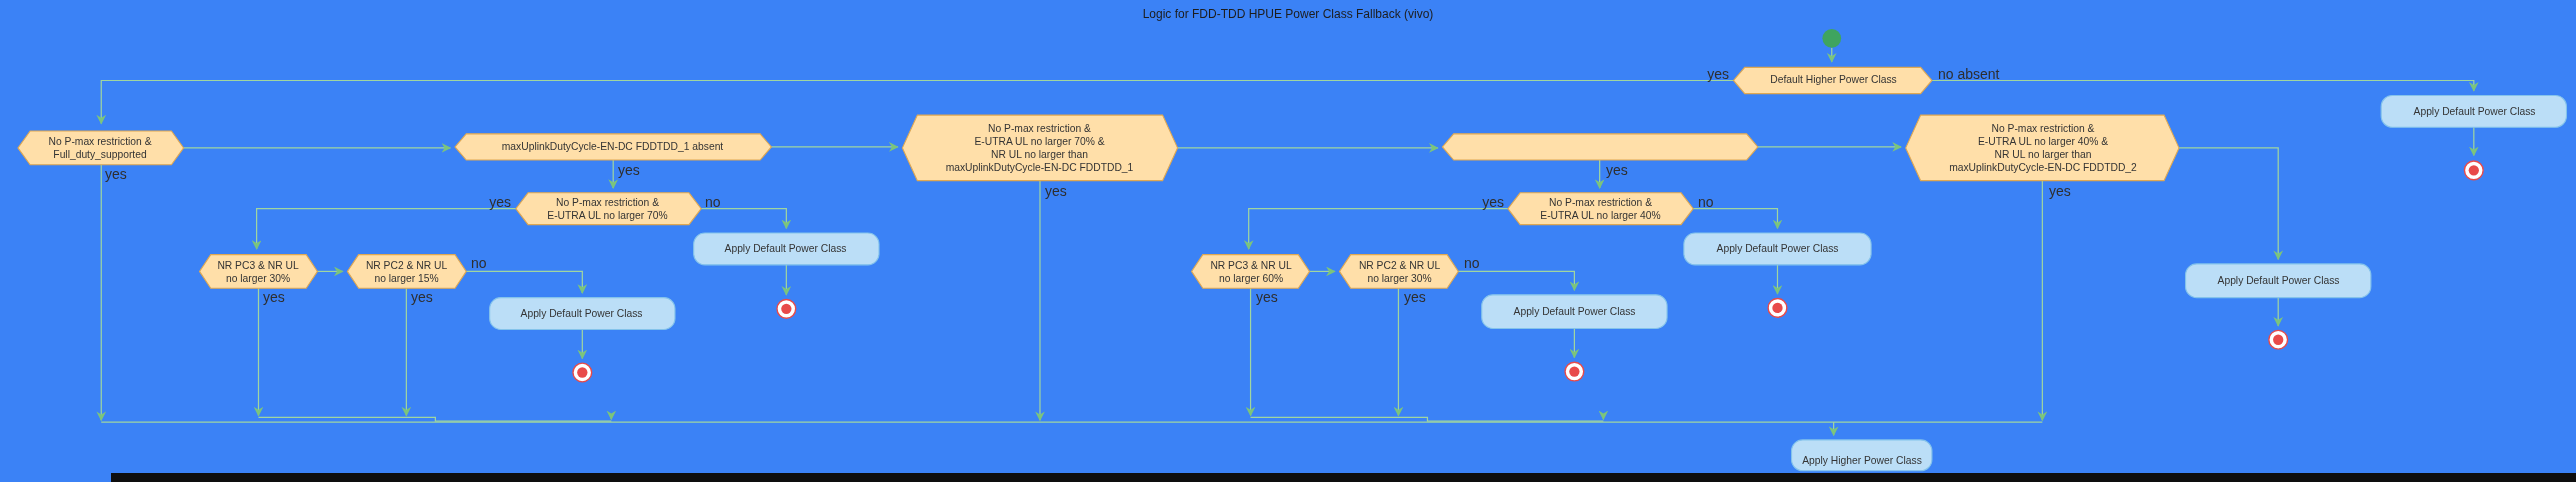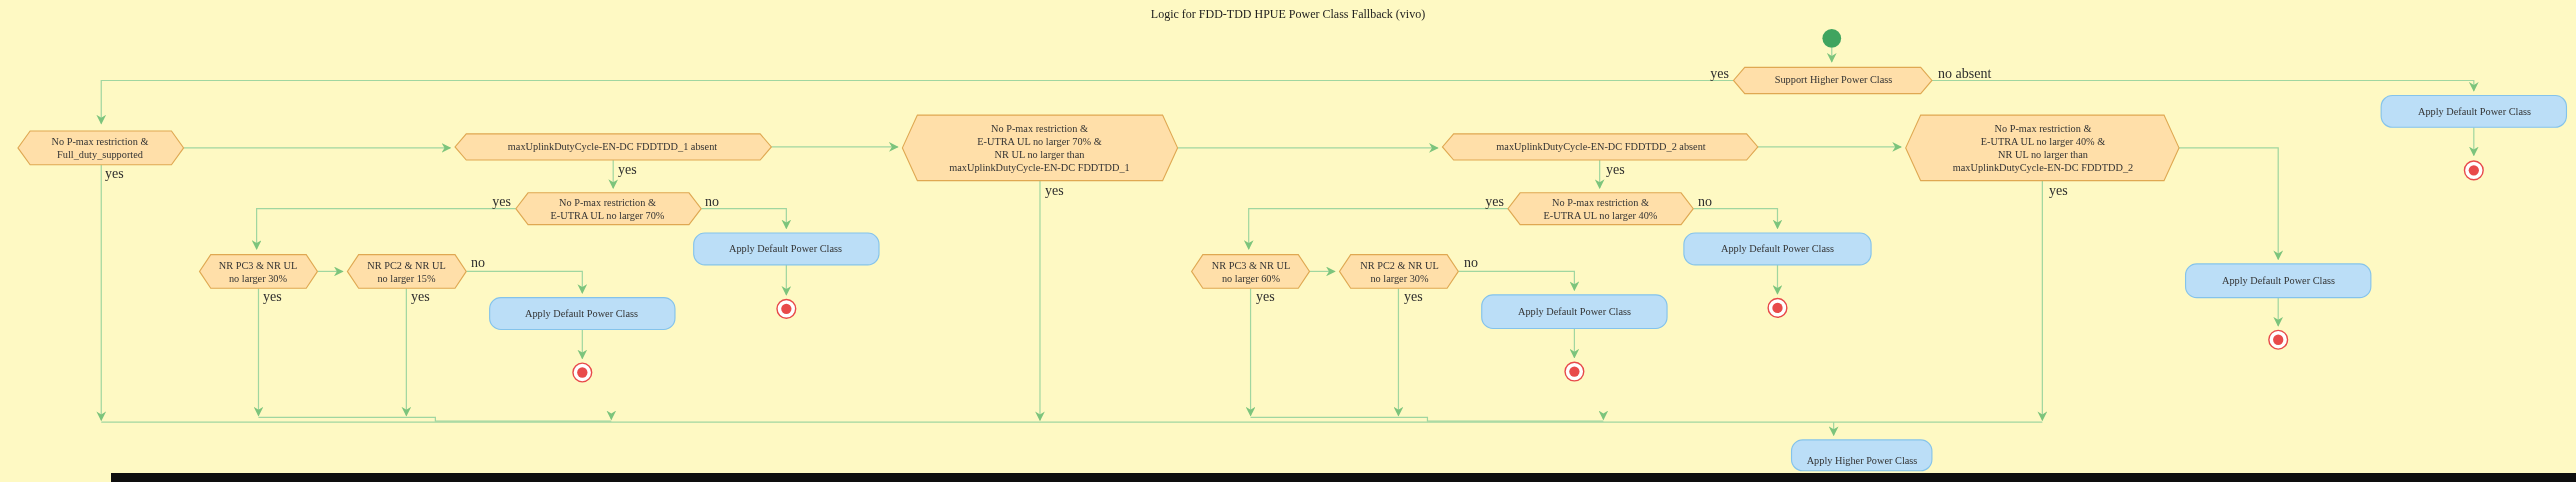--- a/index.html
+++ b/index.html
@@ -1,17 +1,17 @@
 <!DOCTYPE html>
 <html style="font-size:15px"><head>
 <meta charset="utf-8">
 <style>
   html,body{margin:0;padding:0;background:#ffffff;}
-  #canvas{position:relative;width:2576px;height:482px;background:#fef9c3;overflow:hidden;
-          font-family:Liberation Serif, serif;}
+  #canvas{position:relative;width:2576px;height:482px;background:#3b82f6;overflow:hidden;
+          font-family:Liberation Sans, sans-serif;}
   #diagram-svg{position:absolute;left:0;top:0;}
   .title{position:absolute;left:0;top:6.6px;width:2576px;text-align:center;
          font-size:12px;color:#1d1d1d;}
   .ntext{position:absolute;display:flex;align-items:center;justify-content:center;
          text-align:center;white-space:pre-line;font-size:10.3px;color:#343434;line-height:1.28;}
   .elabel{position:absolute;font-size:14px;color:#2e2e2e;white-space:nowrap;}
   .r{text-align:right;}
   .darkbar{position:absolute;left:111px;top:473px;width:2465px;height:9.4px;background:#0e0e0e;}
 </style>
 </head>
@@ -116,35 +116,34 @@
         <circle cx="2433" cy="363" r="10" fill="#ffffff" stroke="#E84A4A" stroke-width="1.5"></circle>
           <circle cx="2433" cy="363" r="5.5" fill="#E84A4A"></circle>
       </g>
       <g>
         <circle cx="2642" cy="182" r="10" fill="#ffffff" stroke="#E84A4A" stroke-width="1.5"></circle>
           <circle cx="2642" cy="182" r="5.5" fill="#E84A4A"></circle>
       </g>
     </g>
   </svg>
 
-  <div class="ntext" style="left:1734px;top:67px;width:199px;height:26px;">Support Higher Power Class</div>
+  <div class="ntext" style="left:1734px;top:67px;width:199px;height:26px;">Default Higher Power Class</div>
   <div class="ntext" style="left:17px;top:131px;width:166px;height:34px;">No P-max restriction &amp;
 Full_duty_supported</div>
   <div class="ntext" style="left:454px;top:134px;width:317px;height:26px;">maxUplinkDutyCycle-EN-DC FDDTDD_1 absent</div>
   <div class="ntext" style="left:515px;top:193px;width:185px;height:32px;">No P-max restriction &amp;
 E-UTRA UL no larger 70%</div>
   <div class="ntext" style="left:199px;top:255px;width:118px;height:34px;">NR PC3 &amp; NR UL
 no larger 30%</div>
   <div class="ntext" style="left:347px;top:255px;width:119px;height:34px;">NR PC2 &amp; NR UL
 no larger 15%</div>
   <div class="ntext" style="left:902px;top:115px;width:275px;height:66px;">No P-max restriction &amp;
 E-UTRA UL no larger 70% &amp;
 NR UL no larger than
 maxUplinkDutyCycle-EN-DC FDDTDD_1</div>
-  <div class="ntext" style="left:1443px;top:134px;width:316px;height:26px;">maxUplinkDutyCycle-EN-DC FDDTDD_2 absent</div>
   <div class="ntext" style="left:1508px;top:193px;width:185px;height:32px;">No P-max restriction &amp;
 E-UTRA UL no larger 40%</div>
   <div class="ntext" style="left:1192px;top:255px;width:118px;height:34px;">NR PC3 &amp; NR UL
 no larger 60%</div>
   <div class="ntext" style="left:1340px;top:255px;width:119px;height:34px;">NR PC2 &amp; NR UL
 no larger 30%</div>
   <div class="ntext" style="left:1906px;top:115px;width:274px;height:66px;">No P-max restriction &amp;
 E-UTRA UL no larger 40% &amp;
 NR UL no larger than
 maxUplinkDutyCycle-EN-DC FDDTDD_2</div>

